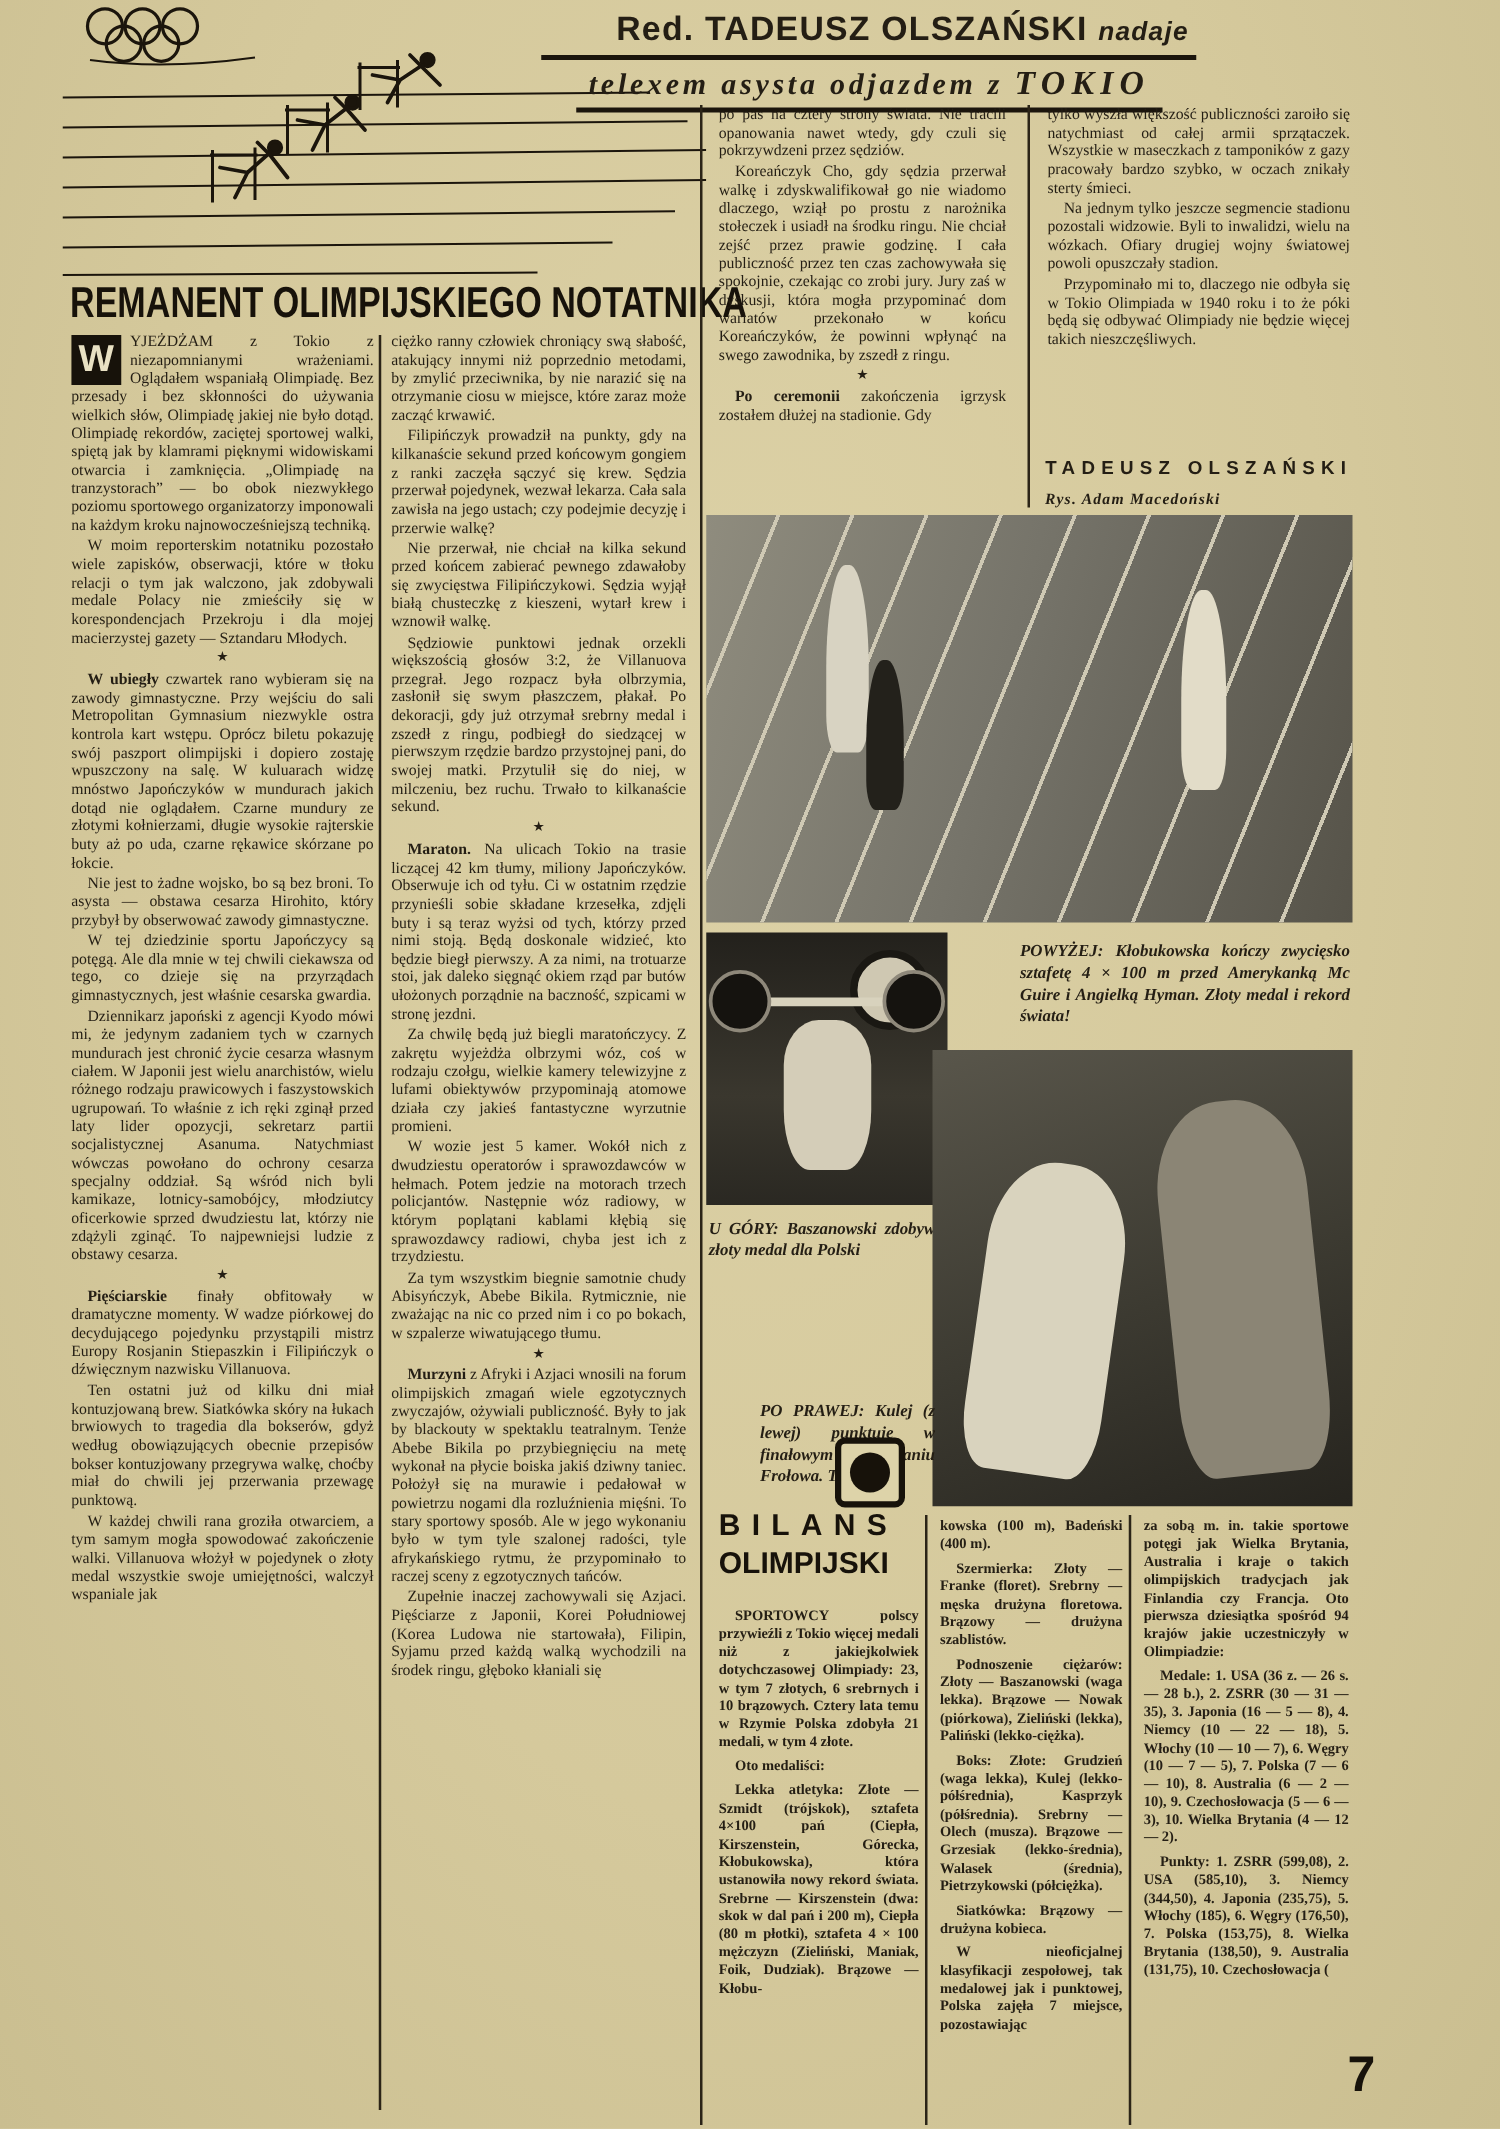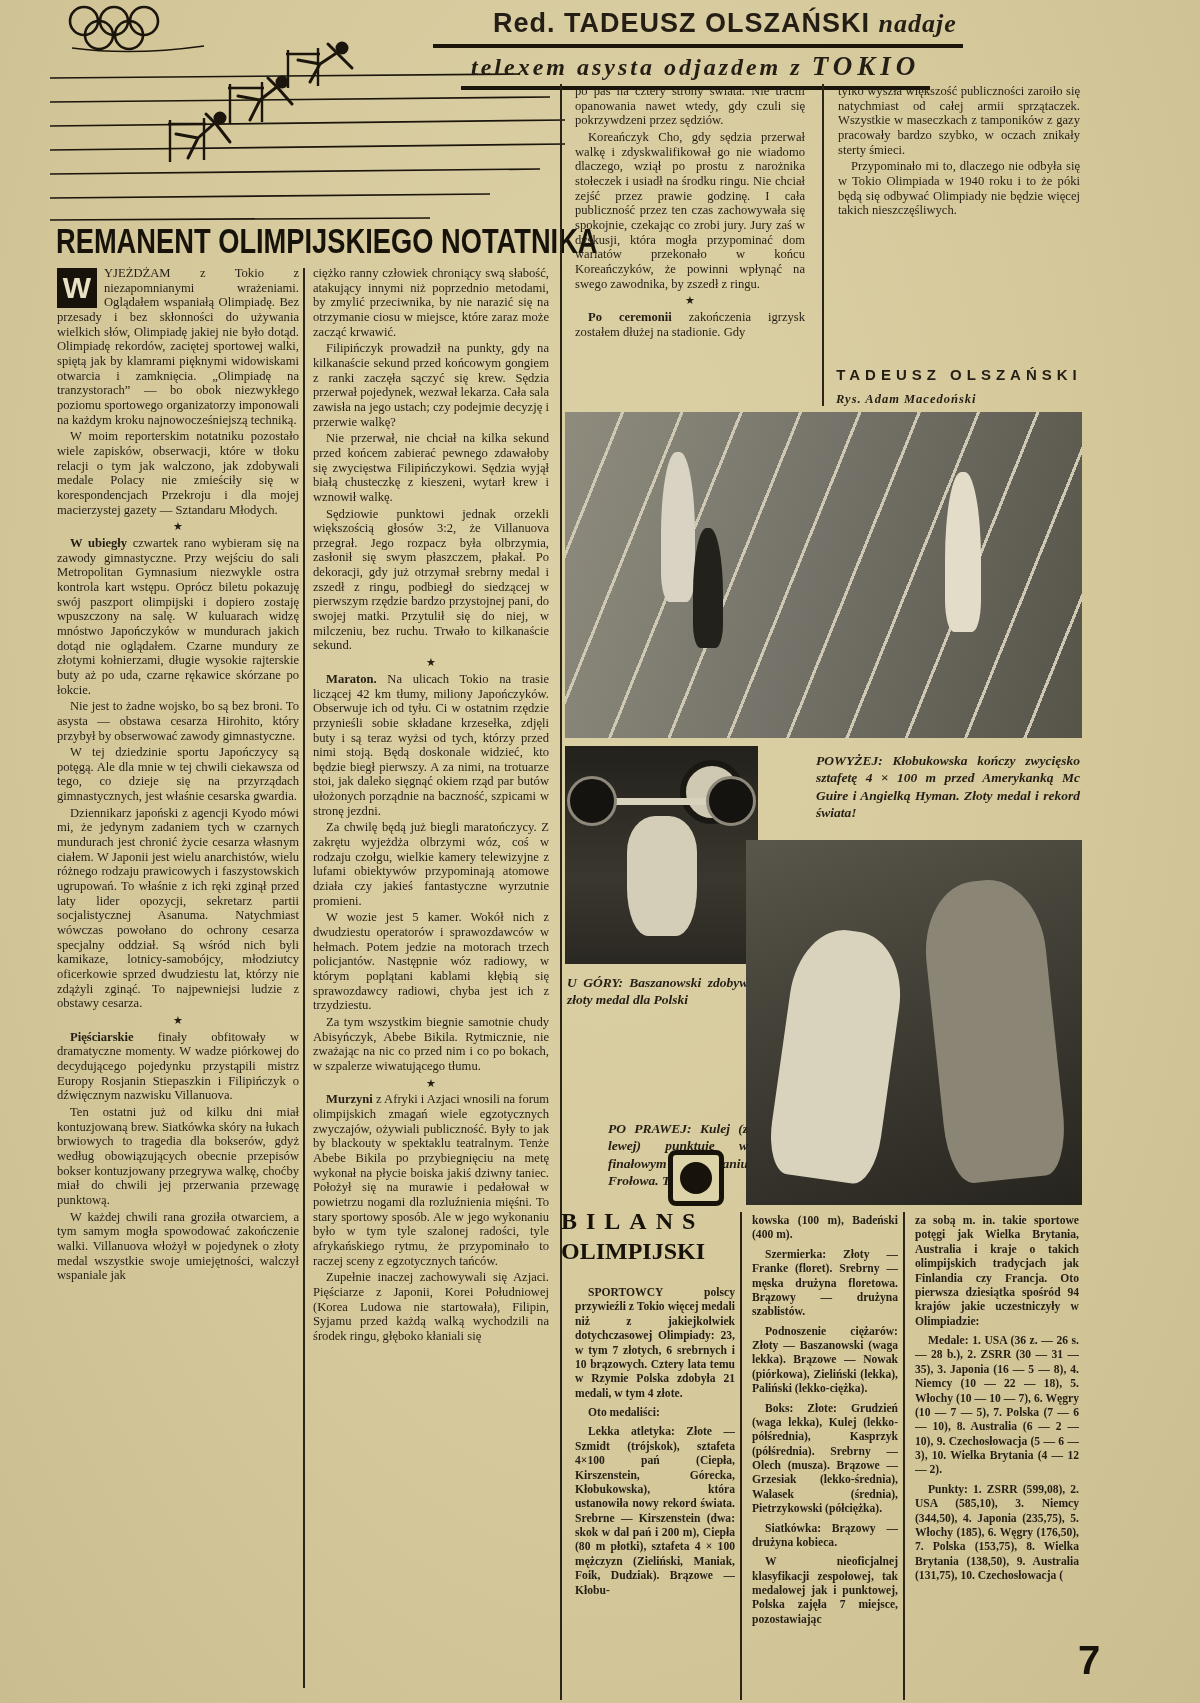--- a/index.html
+++ b/index.html
@@ -6,21 +6,21 @@
   .page{position:relative;width:1200px;height:1703px;overflow:hidden;
         background:#d5c99c;
         background-image:radial-gradient(ellipse at 50% 35%, #dcd1a6 0%, #d5c99c 55%, #cabe90 100%);
         font-family:"Liberation Serif",serif;color:#241e14;}
   svg{display:block;}
   .ill{position:absolute;}
   
   .hdr{position:absolute;left:433px;top:8px;width:650px;}
   .hdr-l1{display:inline-block;border-bottom:4px solid #1b150c;padding:0 6px 5px 60px;
           font-family:"Liberation Sans",sans-serif;font-weight:bold;font-size:27px;letter-spacing:1px;white-space:nowrap;}
-  .hdr-script{font-family:Liberation Serif, serif;font-style:italic;font-weight:bold;font-size:26px;letter-spacing:1px;}
+  .hdr-script{font-family:Liberation Sans, sans-serif;font-style:italic;font-weight:bold;font-size:21px;letter-spacing:1px;}
   .hdr-l2{display:inline-block;margin-left:28px;margin-top:3px;border-bottom:4px solid #1b150c;
           padding:0 10px 4px 10px;font-style:italic;font-weight:bold;font-size:24px;letter-spacing:3px;white-space:nowrap;}
   .hdr-city{font-size:27px;letter-spacing:5px;}
   
   .headline{position:absolute;left:56px;top:222px;width:560px;font-family:"Liberation Sans",sans-serif;
             font-weight:bold;font-size:31px;letter-spacing:0px;white-space:nowrap;
             transform:scaleX(.88) scaleY(1.12);transform-origin:left top;color:#17120a;}
   
   .col{position:absolute;text-align:justify;font-size:12.6px;line-height:1.165;overflow:hidden;}
   #col1{left:57px;top:266px;width:242px;height:1436px;}
@@ -63,21 +63,21 @@
      border-radius:45% 45% 20% 20%/25% 25% 20% 20%;transform:rotate(-6deg);}
   
   .caption{position:absolute;font-style:italic;font-weight:bold;font-size:13.5px;line-height:1.28;text-align:justify;}
   #cap-above{left:816px;top:752px;width:264px;}
   #cap-top{left:567px;top:974px;width:188px;}
   #cap-right{left:608px;top:1120px;width:140px;}
   
   .logo{position:absolute;left:668px;top:1150px;width:46px;height:46px;border:5px solid #17120a;
         border-radius:8px;background:#ddd3a9;}
   .logo .dot{position:absolute;left:7px;top:7px;width:32px;height:32px;border-radius:50%;background:#17120a;}
-  .bilans-title{position:absolute;left:561px;top:1206px;width:170px;font-family:Liberation Serif, serif;
+  .bilans-title{position:absolute;left:575px;top:1206px;width:170px;font-family:Liberation Sans, sans-serif;
         font-weight:bold;font-size:24px;line-height:1.25;color:#17120a;}
   .bilans-title .t1{letter-spacing:9px;}
   .bilans-title .t2{letter-spacing:0px;}
   .bcol{position:absolute;text-align:justify;font-size:11.6px;line-height:1.24;font-weight:bold;overflow:hidden;}
   #bilA{left:575px;top:1286px;width:160px;height:414px;}
   #bilB{left:752px;top:1214px;width:146px;height:486px;}
   #bilC{left:915px;top:1214px;width:164px;height:486px;}
   .bcol .para{margin:0 0 5px 0;}
   
   .pageno{position:absolute;left:1078px;top:1638px;font-family:"Liberation Sans",sans-serif;
@@ -173,20 +173,21 @@
       <p class="para">Zupełnie inaczej zachowywali się Azjaci. Pięściarze z Japonii, Korei Południowej (Korea Ludowa nie startowała), Filipin, Syjamu przed każdą walką wychodzili na środek ringu, głęboko kłaniali się</p>
     </div>
   <div class="col" id="col3">
       <p class="para cont">po pas na cztery strony świata. Nie tracili opanowania nawet wtedy, gdy czuli się pokrzywdzeni przez sędziów.</p>
       <p class="para">Koreańczyk Cho, gdy sędzia przerwał walkę i zdyskwalifikował go nie wiadomo dlaczego, wziął po prostu z narożnika stołeczek i usiadł na środku ringu. Nie chciał zejść przez prawie godzinę. I cała publiczność przez ten czas zachowywała się spokojnie, czekając co zrobi jury. Jury zaś w dyskusji, która mogła przypominać dom wariatów przekonało w końcu Koreańczyków, że powinni wpłynąć na swego zawodnika, by zszedł z ringu.</p>
       <div class="starsep">★</div>
       <p class="para"><strong>Po ceremonii </strong>zakończenia igrzysk zostałem dłużej na stadionie. Gdy</p>
     </div>
   <div class="col" id="col4">
       <p class="para cont">tylko wyszła większość publiczności zaroiło się natychmiast od całej armii sprzątaczek. Wszystkie w maseczkach z tamponików z gazy pracowały bardzo szybko, w oczach znikały sterty śmieci.</p>
+      <p class="para">Na jednym tylko jeszcze segmencie stadionu pozostali widzowie. Byli to inwalidzi, wielu na wózkach. Ofiary drugiej wojny światowej powoli opuszczały stadion.</p>
       <p class="para">Przypominało mi to, dlaczego nie odbyła się w Tokio Olimpiada w 1940 roku i to że póki będą się odbywać Olimpiady nie będzie więcej takich nieszczęśliwych.</p>
     </div>
 
   <div class="byline">TADEUSZ OLSZAŃSKI</div>
   <div class="credit">Rys. Adam Macedoński</div>
 
   <div class="photo" id="photo-relay">
     <div class="lanes"></div>
     <div class="runner" style="left:96px;top:40px;width:34px;height:150px;background:#d8d3c2;"></div>
     <div class="runner" style="left:128px;top:116px;width:30px;height:120px;background:#23211b;"></div>

